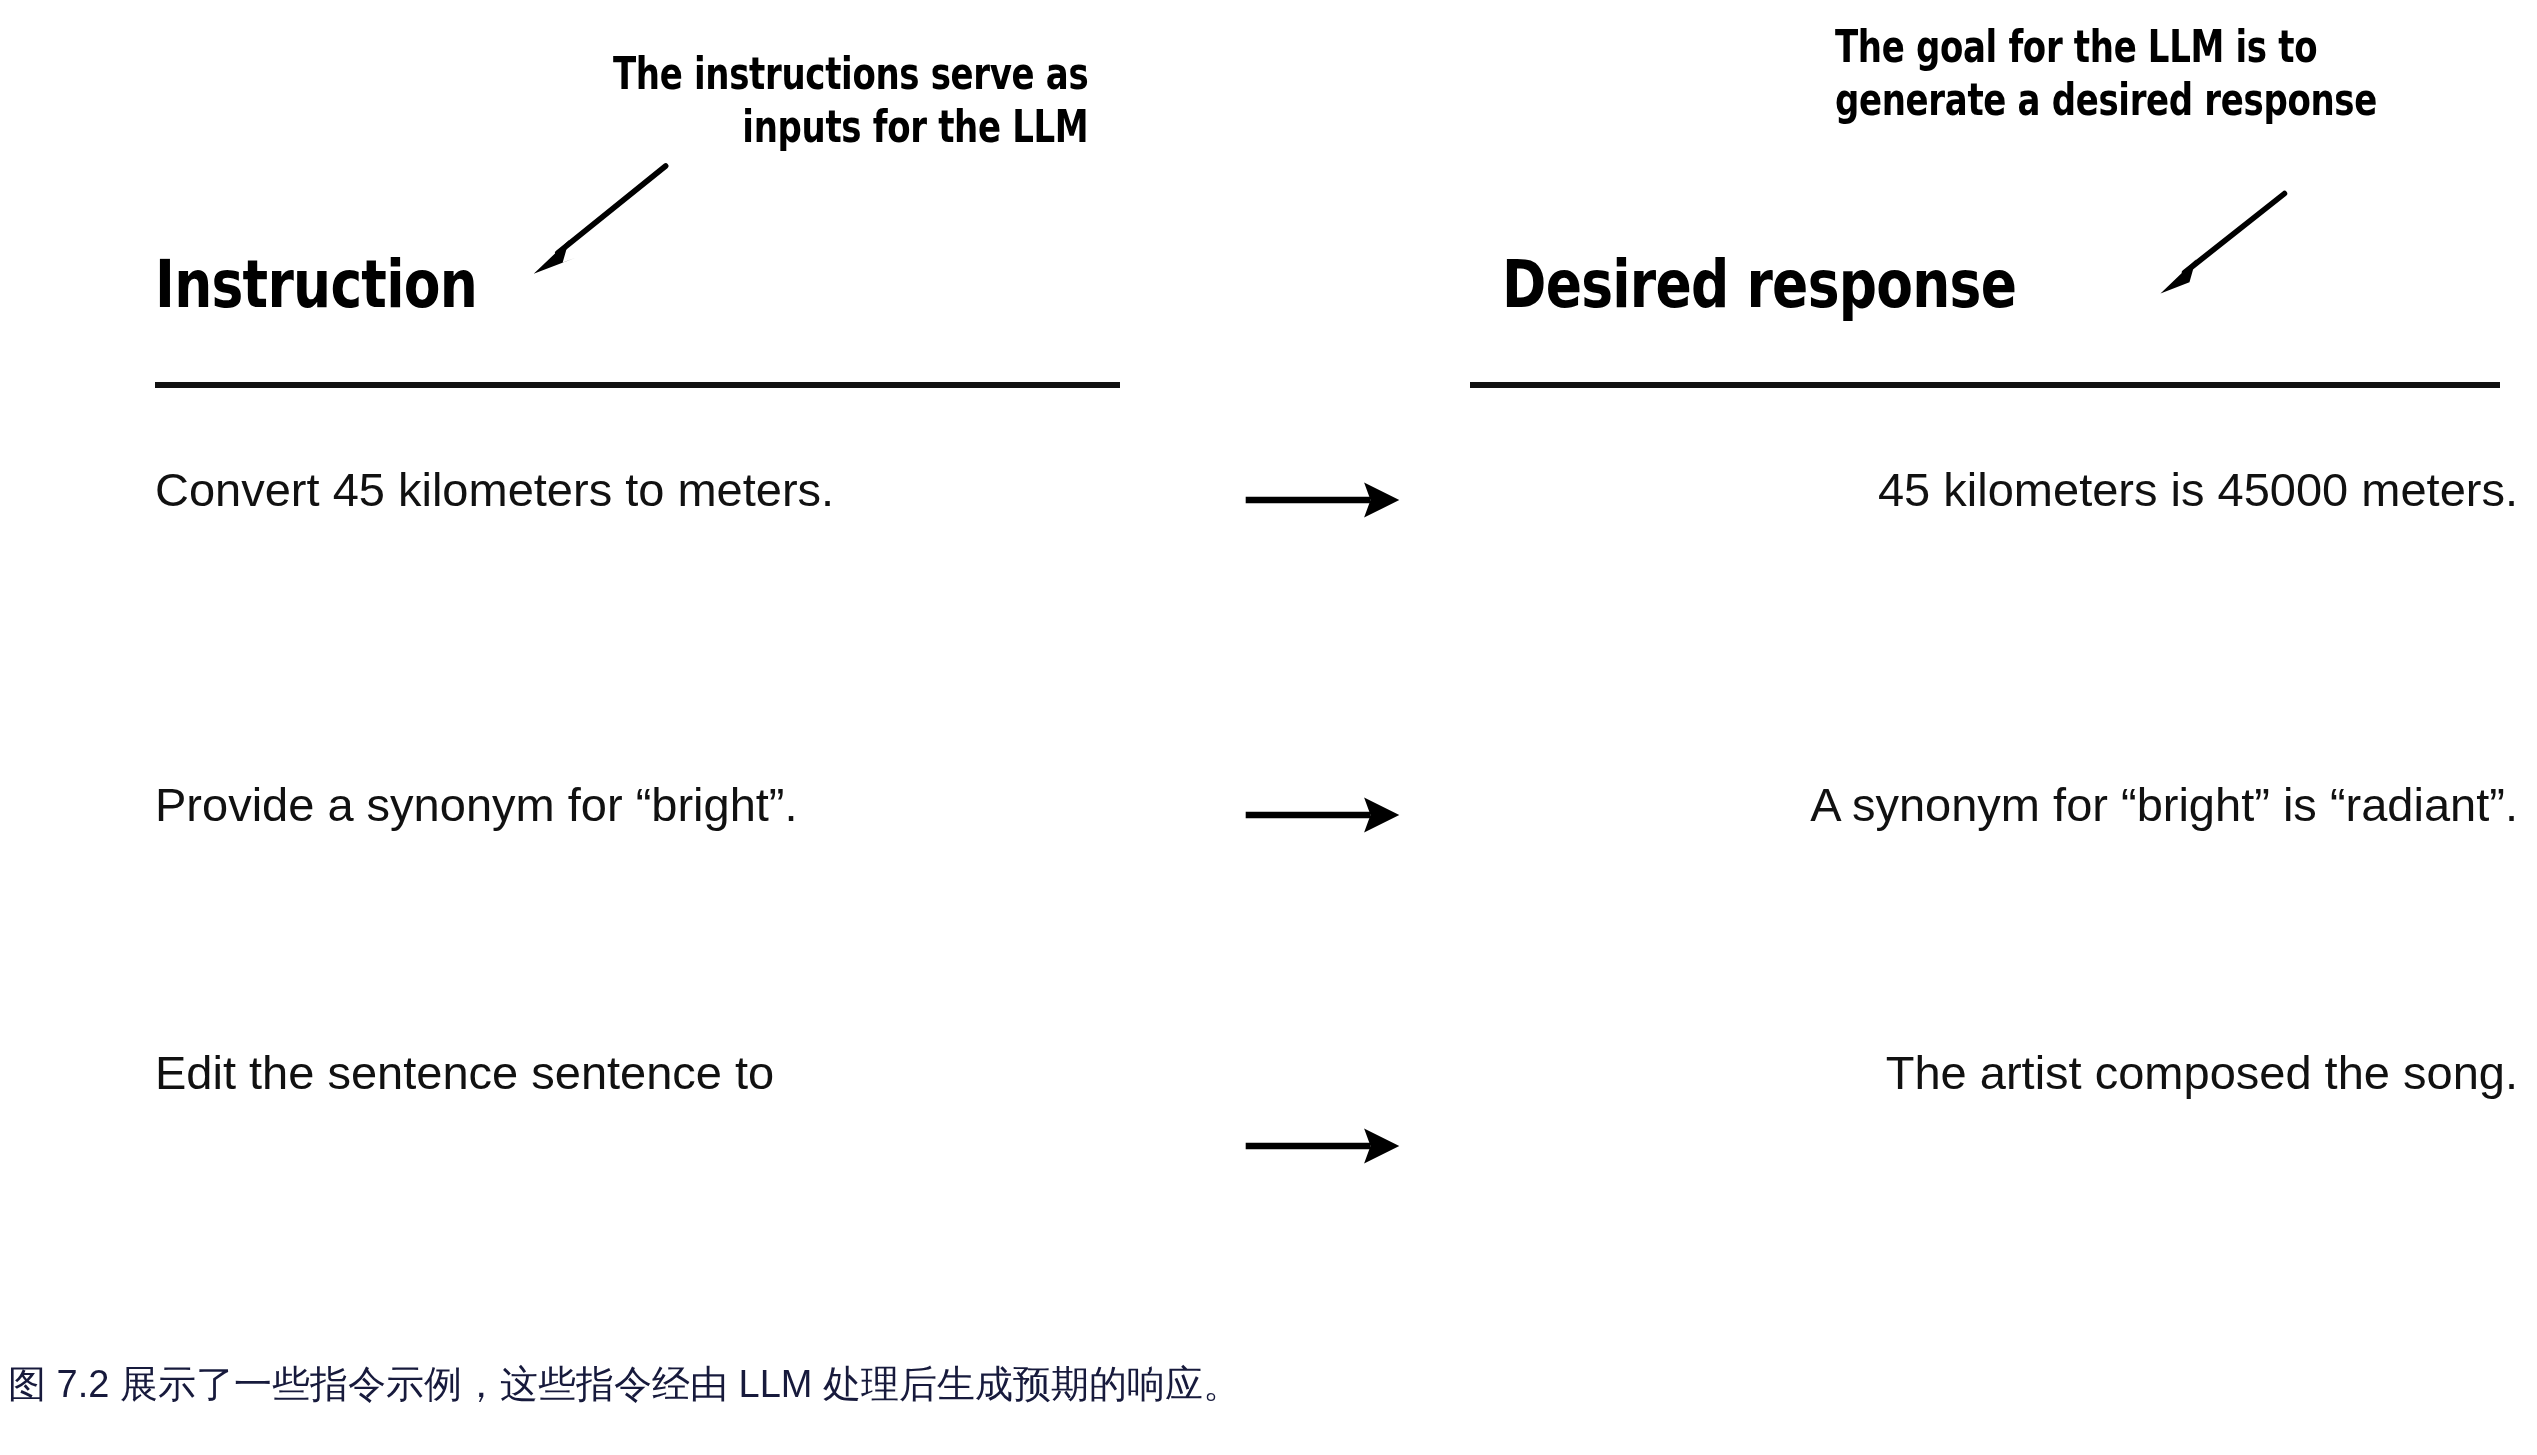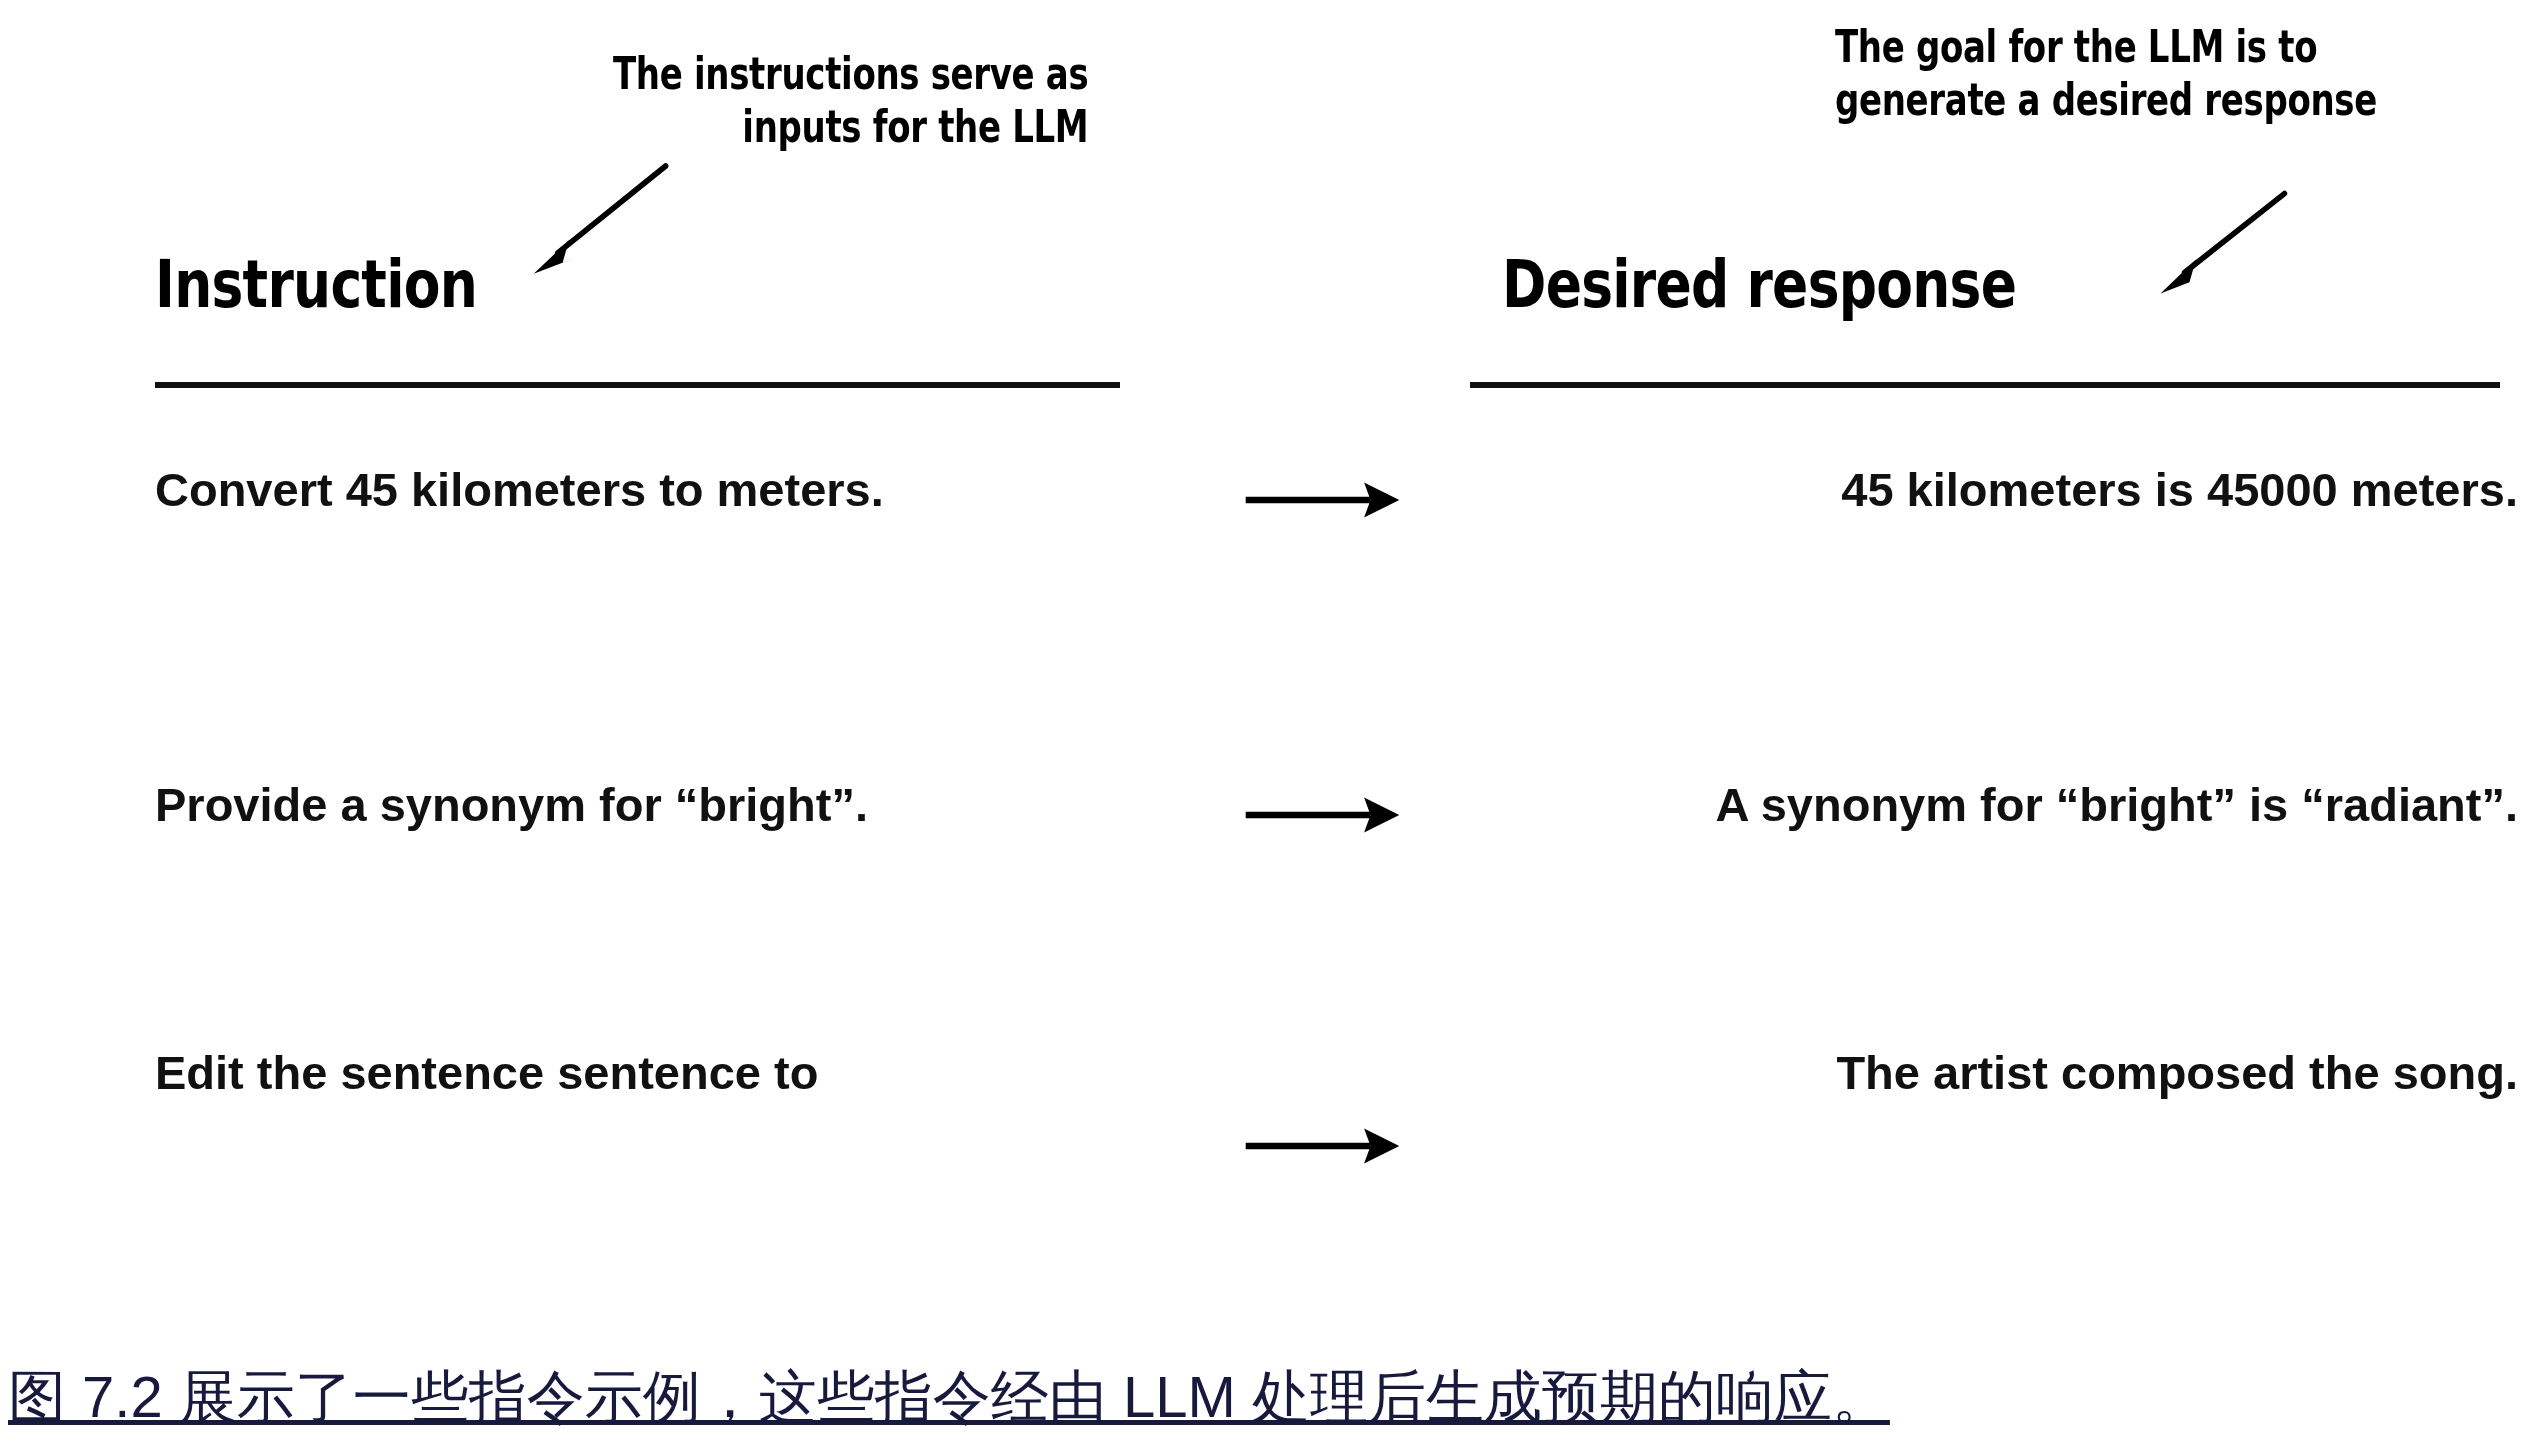--- a/index.html
+++ b/index.html
@@ -104,21 +104,21 @@
     left: 1502px;
     width: 1016px;
     font-family: "Liberation Sans", sans-serif;
     font-weight: 400;
     font-size: 47px;
     line-height: 1.37;
     color: #111111;
     white-space: nowrap;
     text-align: right;
   }
-  .cell-line { display: block; white-space: nowrap; font-weight: bold; }
+  .cell-line { display: block; white-space: nowrap; }
 
   
   .row-arrow {
     position: absolute;
     left: 1242px;
     width: 161px;
     height: 48px;
   }
   #row-0 .row-arrow { top: 18px; }
   #row-1 .row-arrow { top: 18px; }
@@ -131,25 +131,24 @@
   #pointer-arrow-instruction { left: 516px; top: 153px; }
   #pointer-arrow-response    { left: 2146px; top: 179px; }
 
   
   #figure-caption {
     position: absolute;
     left: 8px;
     top: 1362px;
     font-family: "Liberation Sans", sans-serif;
     font-weight: 400;
-    font-size: 58px;
+    font-size: 38px;
     line-height: 1.2;
     color: #171a3c;
     white-space: nowrap;
-    text-decoration: underline;
   }
 </style>
 </head>
 <body>
 
 <div class="figure">
 
   <div class="annotation" id="annotation-instruction">
     <span class="ann-line">The instructions serve as</span>
     <span class="ann-line">inputs for the LLM</span>

